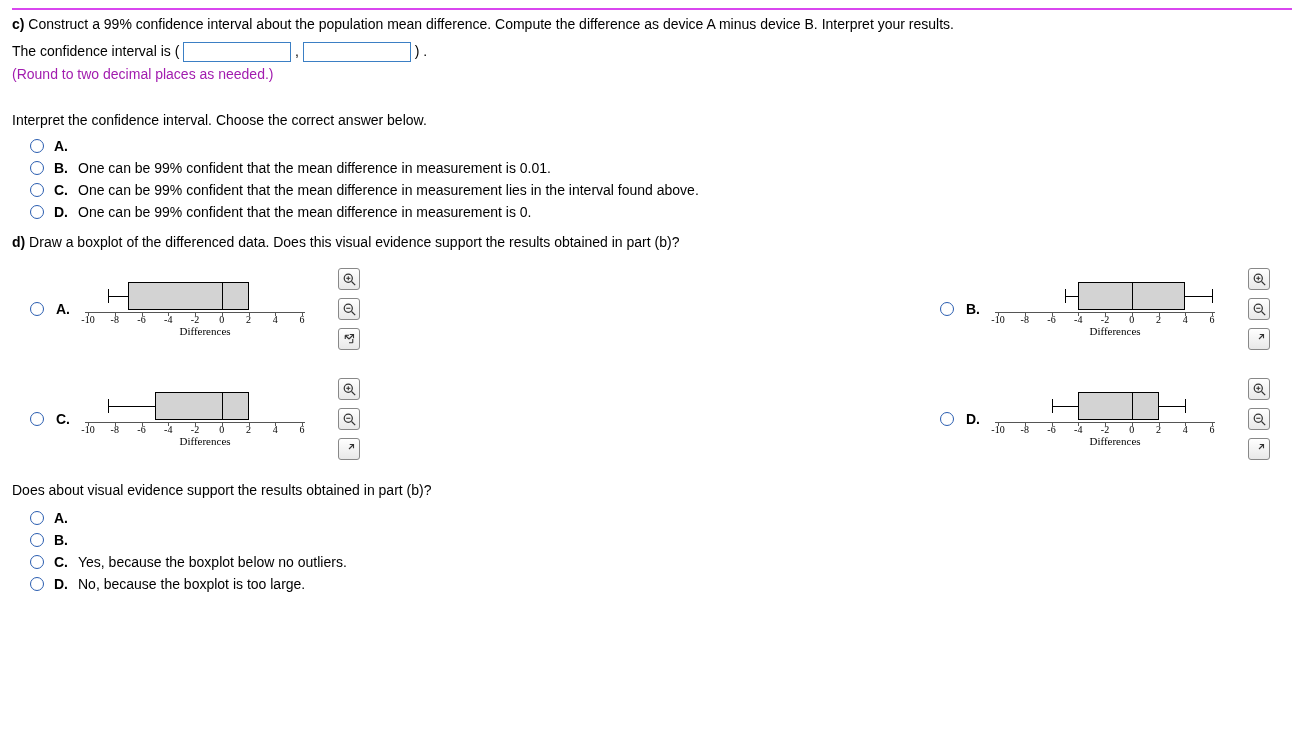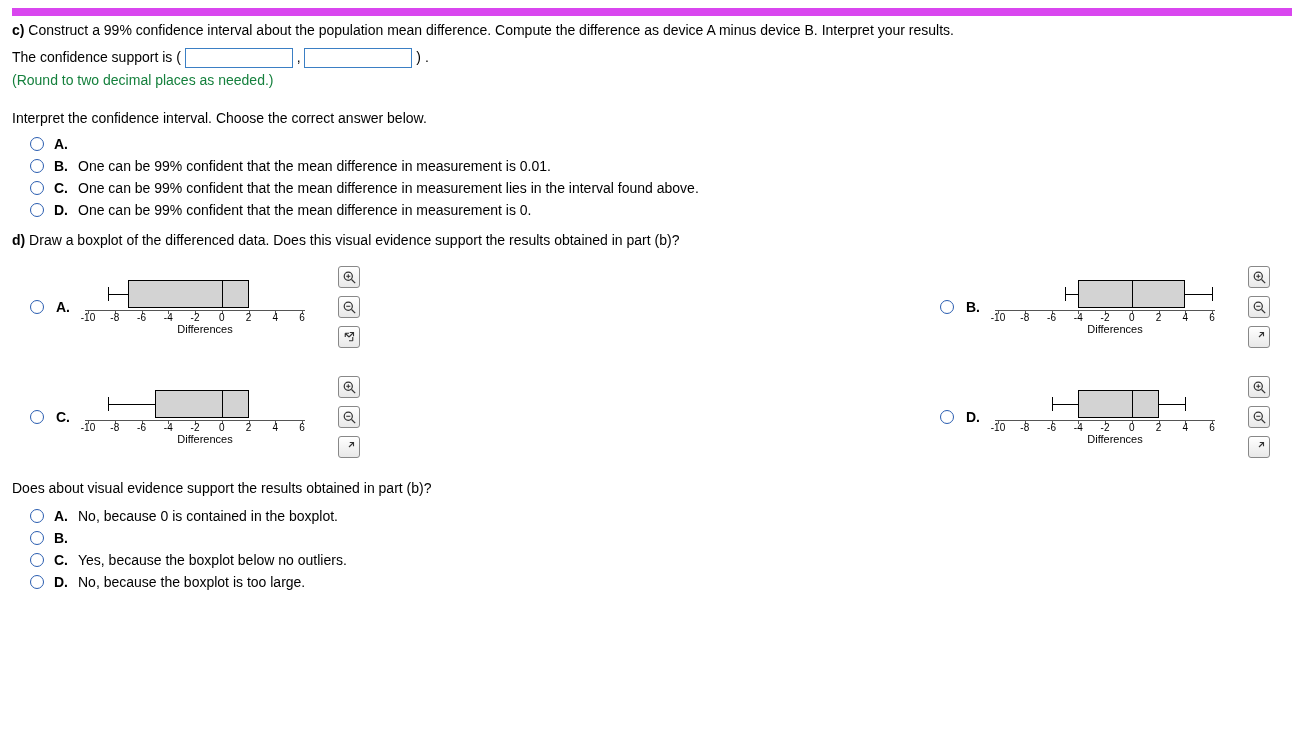--- a/index.html
+++ b/index.html
@@ -8,42 +8,42 @@
       padding: 0;
     }
     body {
       font-family: Arial, Helvetica, sans-serif;
       font-size: 14px;
       color: #000;
       background: #fff;
       padding: 8px 12px;
     }
     .section-border {
-      border-top: 8px solid #d946ef;
+      border-top: 2px solid #d946ef;
       padding-top: 6px;
       margin-bottom: 10px;
     }
     .bold {
       font-weight: bold;
     }
     .ci-line {
       margin-top: 10px;
       margin-bottom: 4px;
     }
     .ci-input {
       width: 108px;
       height: 20px;
       border: 1px solid #3b7fc4;
       padding: 1px 4px;
       font-size: 13px;
       vertical-align: middle;
     }
     .hint {
-      color: #15803d;
-      margin-bottom: 22px;
+      color: #a21caf;
+      margin-bottom: 30px;
     }
     .prompt {
       margin-bottom: 10px;
     }
     .choice-list {
       list-style: none;
       margin-left: 18px;
       margin-bottom: 14px;
     }
     .choice-list li {
@@ -77,20 +77,21 @@
     }
     .plot-choice .radio {
       margin-right: 12px;
     }
     .plot-label {
       margin-right: 8px;
       min-width: 16px;
     }
     .boxplot-container {
       width: 240px;
+      font-family: Liberation Serif, serif;
     }
     .boxplot {
       width: 230px;
       height: 44px;
       position: relative;
     }
     .box {
       position: absolute;
       background: #d3d3d3;
       border: 1px solid #000;
@@ -175,21 +176,21 @@
     }
   </style>
 </head>
 <body>
 
 <div class="section-border">
   <span class="bold">c)</span><span> Construct a 99% confidence interval about the population mean difference. Compute the difference as device A minus device B. Interpret your results.</span>
 </div>
 
 <div class="ci-line">
-  <span>The confidence support is (</span>
+  <span>The confidence interval is (</span>
   <input type="text" class="ci-input" style="">
   <span>,</span>
   <input type="text" class="ci-input" style="">
   <span>) .</span>
 </div>
 
 <div class="hint">(Round to two decimal places as needed.)</div>
 
 <div class="prompt">Interpret the confidence interval. Choose the correct answer below.</div>
 
@@ -454,21 +455,20 @@
     </div>
   </div>
 </div>
 
 <div class="support-q">Does about visual evidence support the results obtained in part (b)?</div>
 
 <ul class="choice-list">
   <li>
     <span class="radio"></span>
     <span class="bold choice-label">A.</span>
-    <span>No, because 0 is contained in the boxplot.</span>
   </li>
   <li>
     <span class="radio"></span>
     <span class="bold choice-label">B.</span>
   </li>
   <li>
     <span class="radio"></span>
     <span class="bold choice-label">C.</span>
     <span>Yes, because the boxplot below no outliers.</span>
   </li>

